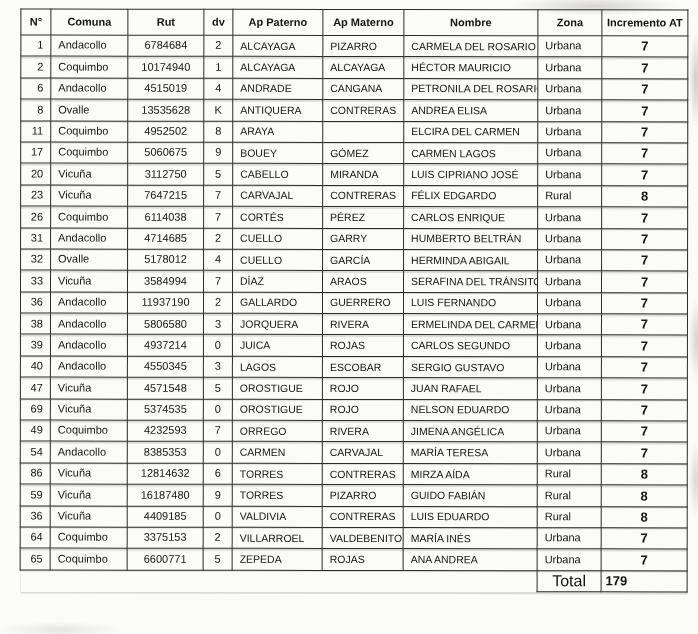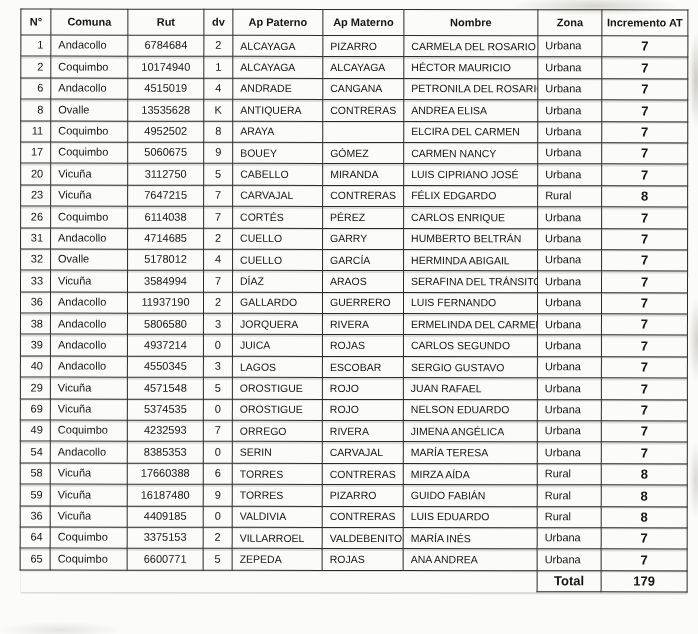--- a/index.html
+++ b/index.html
@@ -56,25 +56,25 @@
   td.c-upper  { text-align: left;   padding-left: 7px; font-size: 10.5px; }
   td.c-incr   { text-align: center; font-weight: bold; font-size: 13px; }
   td.spacer-cell {
     border: none;
     background: transparent;
     box-shadow: none;
   }
   tr.total-row { box-shadow: 0 2px 0 rgba(80,78,72,0.18); }
   td.total-label {
     text-align: center;
-    font-weight: bold;
-    font-size: 13px;
+    font-weight: normal;
+    font-size: 16px;
   }
   td.total-value {
-    text-align: center;
+    text-align: left;
     font-weight: bold;
     font-size: 13px;
   }
 </style>
 </head>
 <body>
 
 <table class="doc-table">
   <colgroup>
     <col style="width:30px">
@@ -156,21 +156,21 @@
         <td class="c-left">Urbana</td>
         <td class="c-incr">7</td>
       </tr>
       <tr>
         <td class="c-num">17</td>
         <td class="c-left">Coquimbo</td>
         <td class="c-center">5060675</td>
         <td class="c-center">9</td>
         <td class="c-upper">BOUEY</td>
         <td class="c-upper">GÓMEZ</td>
-        <td class="c-upper">CARMEN NANCY</td>
+        <td class="c-upper">CARMEN LAGOS</td>
         <td class="c-left">Urbana</td>
         <td class="c-incr">7</td>
       </tr>
       <tr>
         <td class="c-num">20</td>
         <td class="c-left">Vicuña</td>
         <td class="c-center">3112750</td>
         <td class="c-center">5</td>
         <td class="c-upper">CABELLO</td>
         <td class="c-upper">MIRANDA</td>
@@ -271,21 +271,21 @@
         <td class="c-left">Andacollo</td>
         <td class="c-center">4550345</td>
         <td class="c-center">3</td>
         <td class="c-upper">LAGOS</td>
         <td class="c-upper">ESCOBAR</td>
         <td class="c-upper">SERGIO GUSTAVO</td>
         <td class="c-left">Urbana</td>
         <td class="c-incr">7</td>
       </tr>
       <tr>
-        <td class="c-num">29</td>
+        <td class="c-num">47</td>
         <td class="c-left">Vicuña</td>
         <td class="c-center">4571548</td>
         <td class="c-center">5</td>
         <td class="c-upper">OROSTIGUE</td>
         <td class="c-upper">ROJO</td>
         <td class="c-upper">JUAN RAFAEL</td>
         <td class="c-left">Urbana</td>
         <td class="c-incr">7</td>
       </tr>
       <tr>
@@ -308,30 +308,30 @@
         <td class="c-upper">RIVERA</td>
         <td class="c-upper">JIMENA ANGÉLICA</td>
         <td class="c-left">Urbana</td>
         <td class="c-incr">7</td>
       </tr>
       <tr>
         <td class="c-num">54</td>
         <td class="c-left">Andacollo</td>
         <td class="c-center">8385353</td>
         <td class="c-center">0</td>
-        <td class="c-upper">SERIN</td>
+        <td class="c-upper">CARMEN</td>
         <td class="c-upper">CARVAJAL</td>
         <td class="c-upper">MARÍA TERESA</td>
         <td class="c-left">Urbana</td>
         <td class="c-incr">7</td>
       </tr>
       <tr>
-        <td class="c-num">58</td>
-        <td class="c-left">Vicuña</td>
-        <td class="c-center">17660388</td>
+        <td class="c-num">86</td>
+        <td class="c-left">Vicuña</td>
+        <td class="c-center">12814632</td>
         <td class="c-center">6</td>
         <td class="c-upper">TORRES</td>
         <td class="c-upper">CONTRERAS</td>
         <td class="c-upper">MIRZA AÍDA</td>
         <td class="c-left">Rural</td>
         <td class="c-incr">8</td>
       </tr>
       <tr>
         <td class="c-num">59</td>
         <td class="c-left">Vicuña</td>

